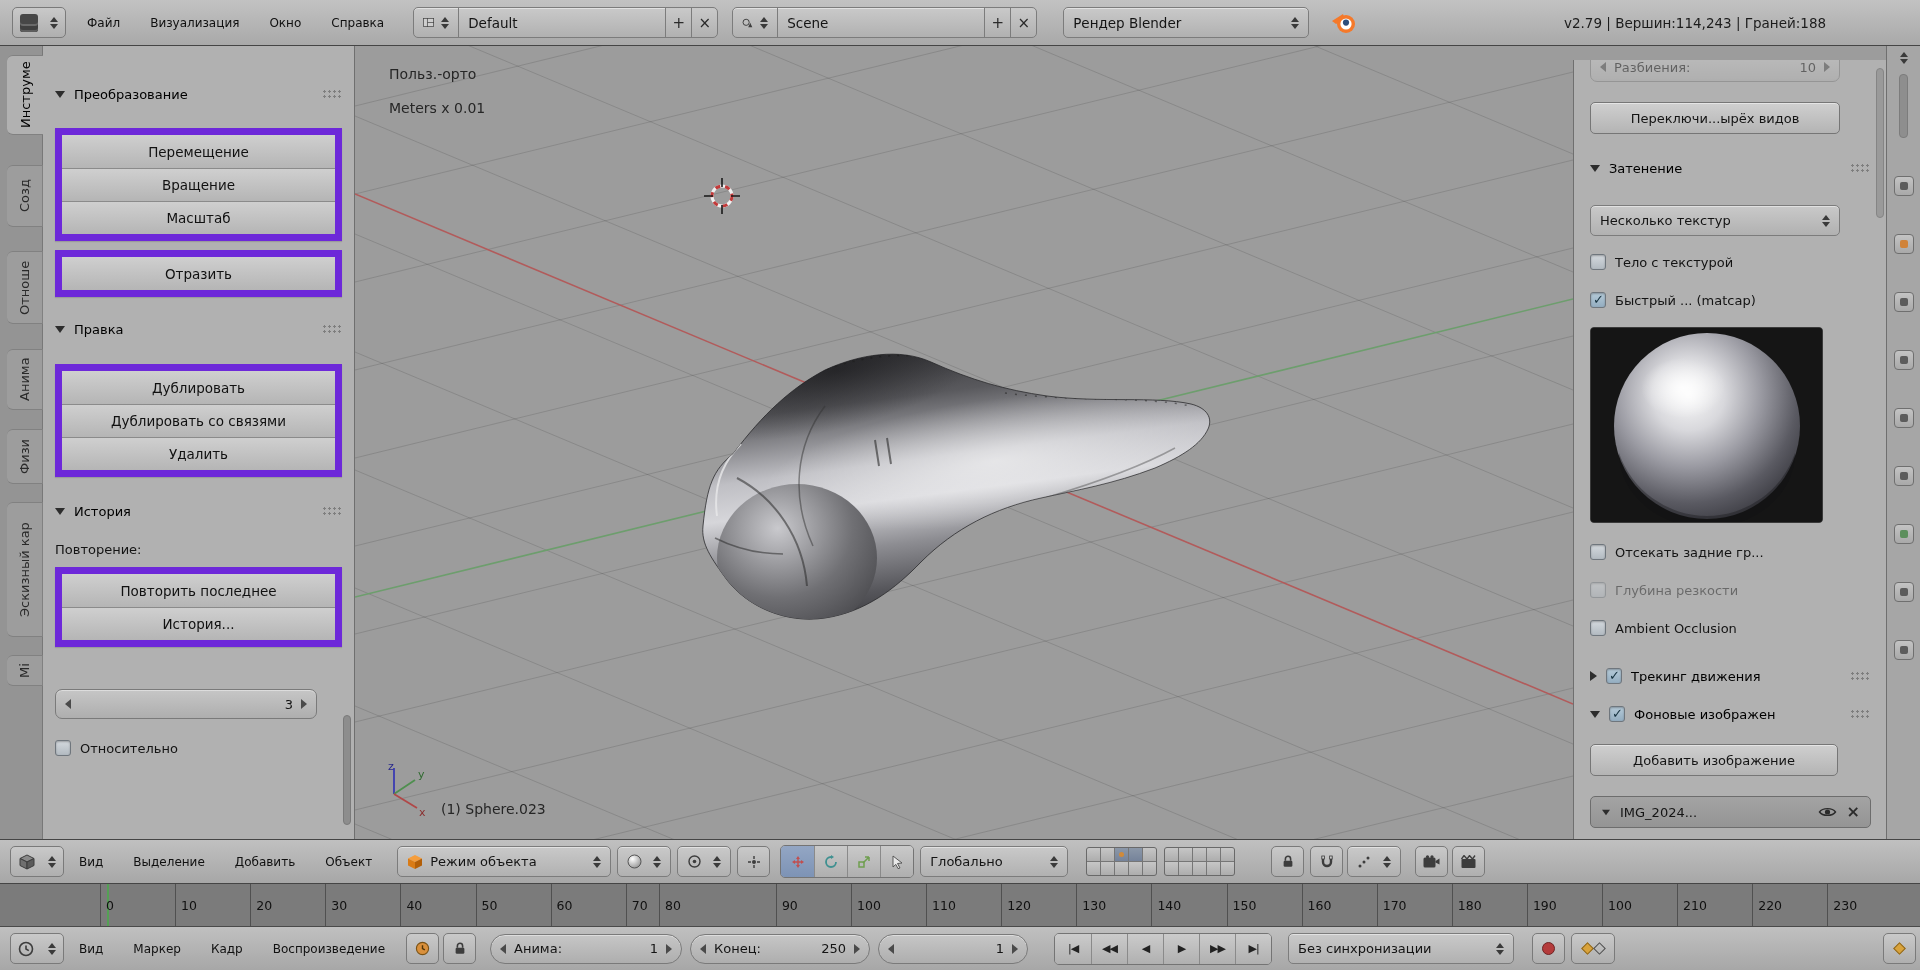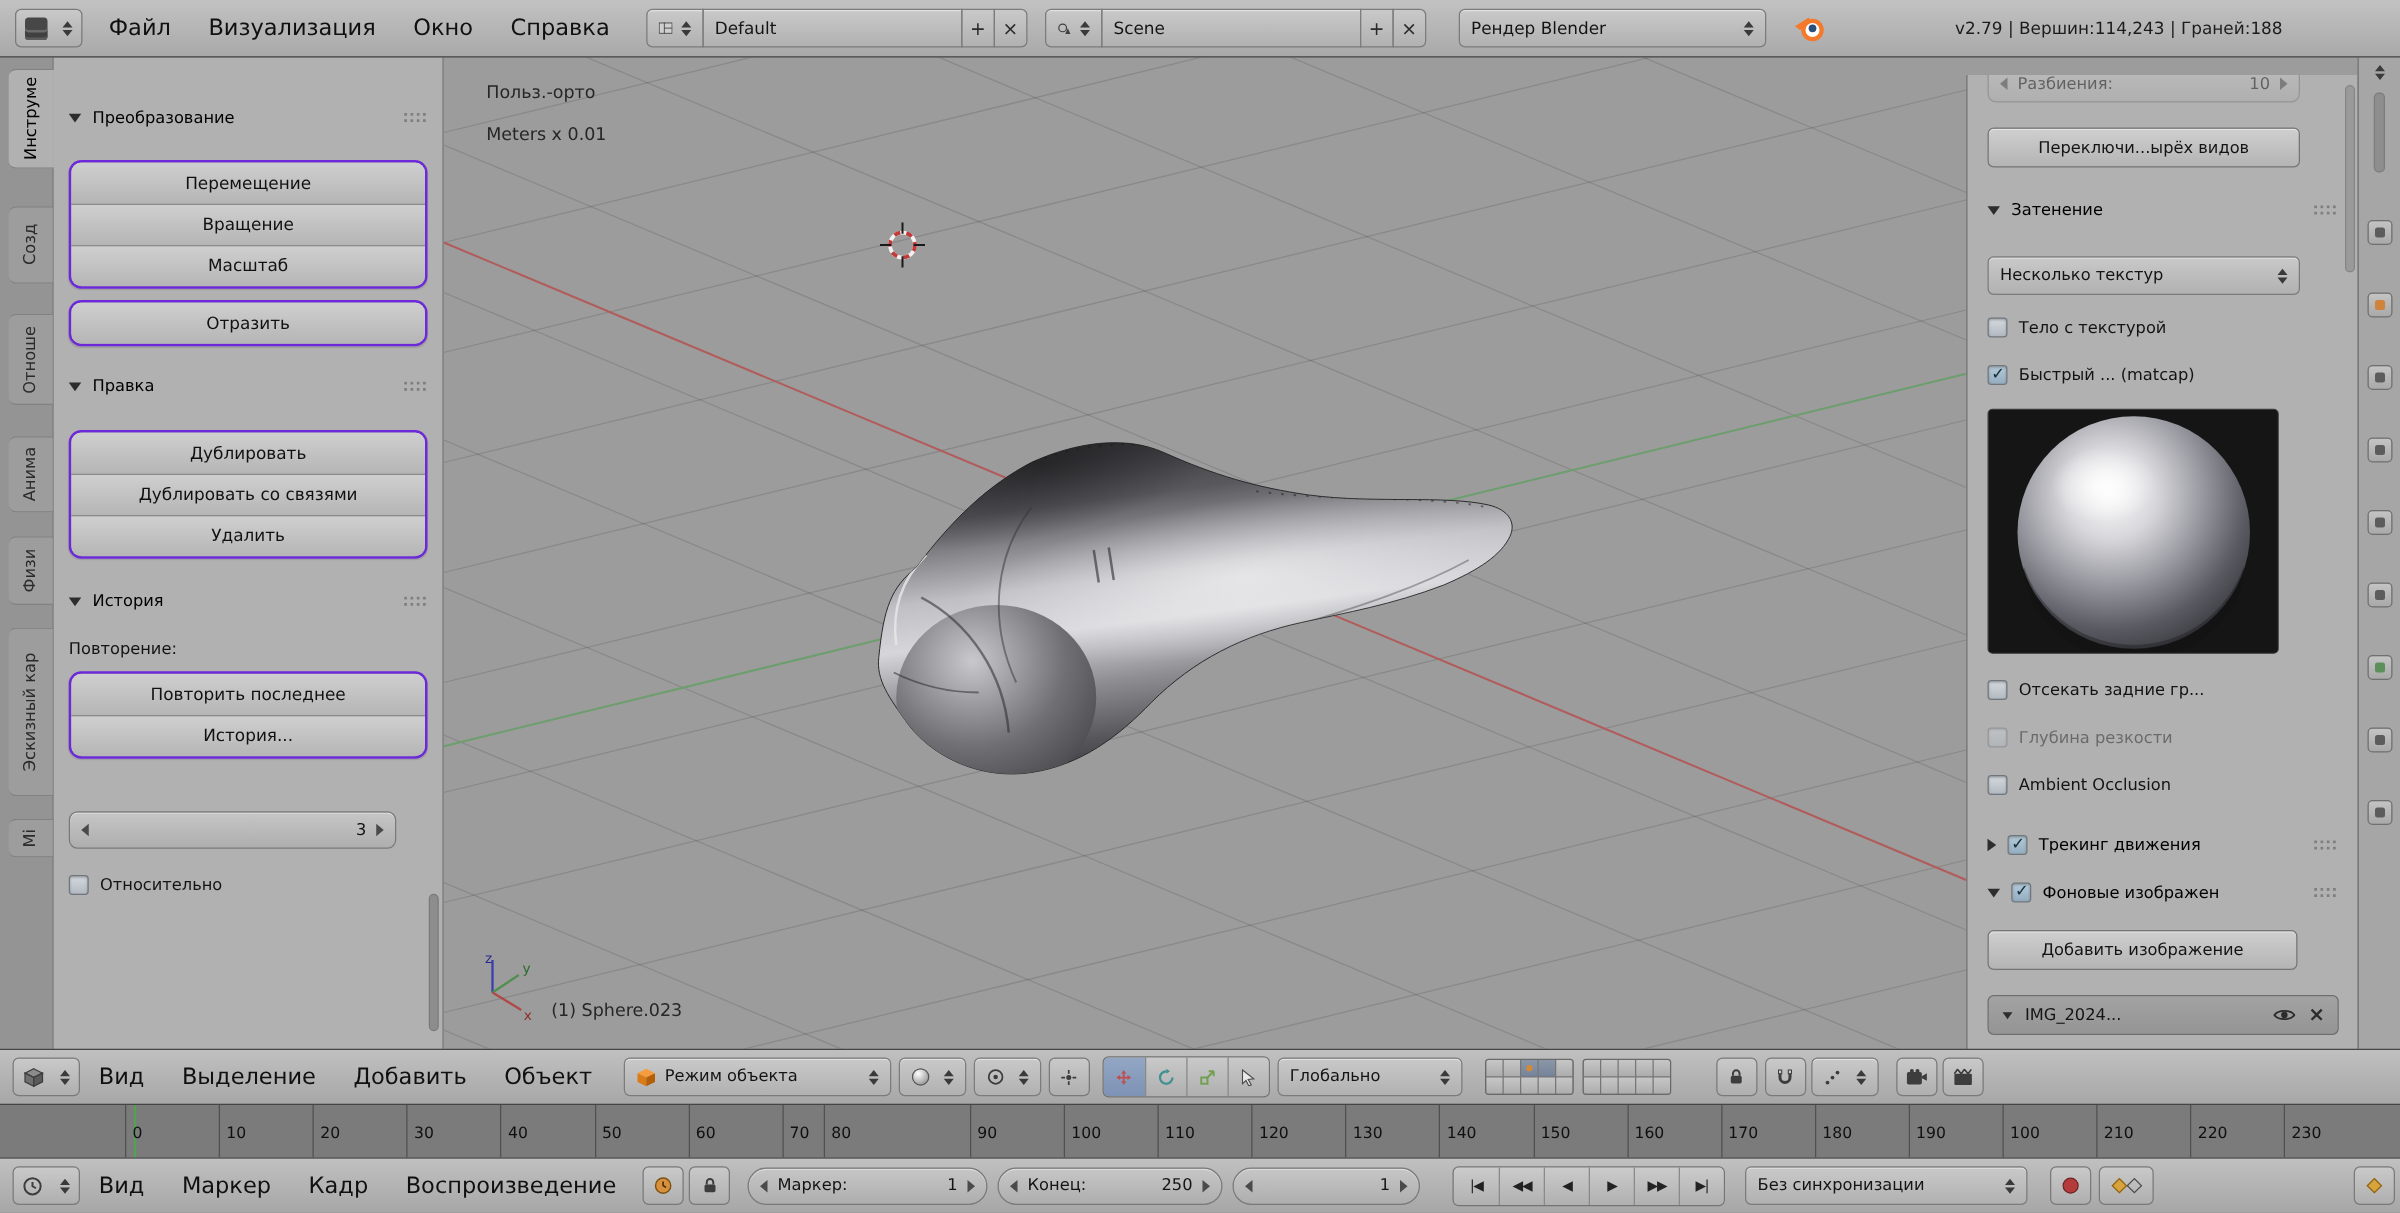--- a/index.html
+++ b/index.html
@@ -35,21 +35,21 @@
   .cbrow.disabled { opacity:.45; }
   .grip { width:20px; height:10px; margin-left:auto;
           background-image:radial-gradient(circle,#7e7e7e 1.1px,transparent 1.4px); background-size:5px 5px; }
   .phead { display:flex; align-items:center; gap:9px; height:24px; color:#000;margin-top:28px; }
   .na-l { width:0;height:0;border-top:5px solid transparent;border-bottom:5px solid transparent;border-right:6px solid #4a4a4a; }
   .na-r { width:0;height:0;border-top:5px solid transparent;border-bottom:5px solid transparent;border-left:6px solid #4a4a4a; }
   .numfield { display:flex; align-items:center; height:30px; padding:0 9px; gap:8px;
               background:linear-gradient(#c6c6c6,#aeaeae); border:1px solid #7a7a7a; border-radius:7px;
               box-shadow:inset 0 1px 0 rgba(255,255,255,.4); }
   .numfield .val { margin-left:auto; }
-  .menu { padding:0 15px; font-size:18px; color:#101010; }
+  .menu { padding:0 15px; font-size:12px; color:#101010; }
 
   
   #topbar { position:absolute; left:0; top:0; width:1920px; height:46px; display:flex; align-items:center;
             padding:0 0 0 12px; background:linear-gradient(#c2c2c2,#a9a9a9); border-bottom:1px solid #454545; z-index:5; }
   .ed-sel { display:flex; align-items:center; gap:5px; width:54px; height:31px; padding:0 7px;
             background:linear-gradient(#c9c9c9,#afafaf); border:1px solid #7a7a7a; border-radius:5px; }
   .info-icon { width:18px; height:18px; border-radius:3px; background:#474747;
                box-shadow:inset 0 -2px 0 #5d5d5d, inset 0 -6px 0 #404040, inset 0 -8px 0 #6a6a6a; }
   #topbar .menus { display:flex; margin-left:6px; }
   .wgroup { display:flex; margin-left:14px; }
@@ -68,21 +68,21 @@
           width:36px; margin-left:7px; color:#2a2a2a; font-size:13px; background:#9d9d9d;
           border:1px solid #818181; border-right:none; border-radius:0 6px 6px 0; }
   .vtab.active { background:#b1b1b1; color:#000; width:37px; }
   .t1 { height:80px; margin-top:9px; } .t2 { height:62px; margin-top:30px; } .t3 { height:73px; margin-top:24px; }
   .t4 { height:61px; margin-top:25px; } .t5 { height:55px; margin-top:19px; } .t6 { height:135px; margin-top:18px; }
   .t7 { height:31px; margin-top:18px; }
 
   
   #tool-shelf { position:absolute; left:43px; top:46px; width:312px; height:793px; background:#b1b1b1;
                 border-right:1px solid #6f6f6f; padding:8px 12px; overflow:hidden; }
-  .group { border:2px solid #6d28d9; border-radius:10px; overflow:hidden; box-shadow:0 1px 1px rgba(0,0,0,.12); }
+  .group { border:7px solid #6d28d9; border-radius:0; overflow:hidden; box-shadow:0 1px 1px rgba(0,0,0,.12); }
   .group .shelf-btn { border:none; border-top:1px solid #8b8b8b; border-radius:0; }
   .group .shelf-btn:first-child { border-top:none; }
   .shelf-btn { display:flex; align-items:center; justify-content:center; height:33px; width:100%;
                background:linear-gradient(#cfcfcf,#b5b5b5); font-size:13.5px; color:#111; }
   .duo { display:flex; }
   .duo .shelf-btn { border-top:none; }
   .duo .shelf-btn + .shelf-btn { border-left:1px solid #8b8b8b; }
   .shelf-scroll { position:absolute; right:3px; bottom:14px; width:8px; height:110px; border-radius:4px;
                   background:#8d8d8d; border:1px solid #7a7a7a; }
 
@@ -731,21 +731,21 @@
     </div>
     <div class="icon-btn" style="margin-left:4px">
       <svg width="14" height="15" viewBox="0 0 16 16">
         <rect x="3" y="7" width="10" height="7" rx="1.5" fill="#3d3d3d"></rect>
         <path d="M5 7 V5 a3 3 0 0 1 6 0 v2" stroke="#3d3d3d" stroke-width="1.8" fill="none"></path>
       </svg>
     </div>
 
     <div class="numfield tl tf-start">
       <i class="na-l"></i>
-      <span>Маркер:</span>
+      <span>Анима:</span>
       <span class="val">1</span>
       <i class="na-r"></i>
     </div>
     <div class="numfield tl tf-end">
       <i class="na-l"></i>
       <span>Конец:</span>
       <span class="val">250</span>
       <i class="na-r"></i>
     </div>
     <div class="numfield tl tf-cur">

